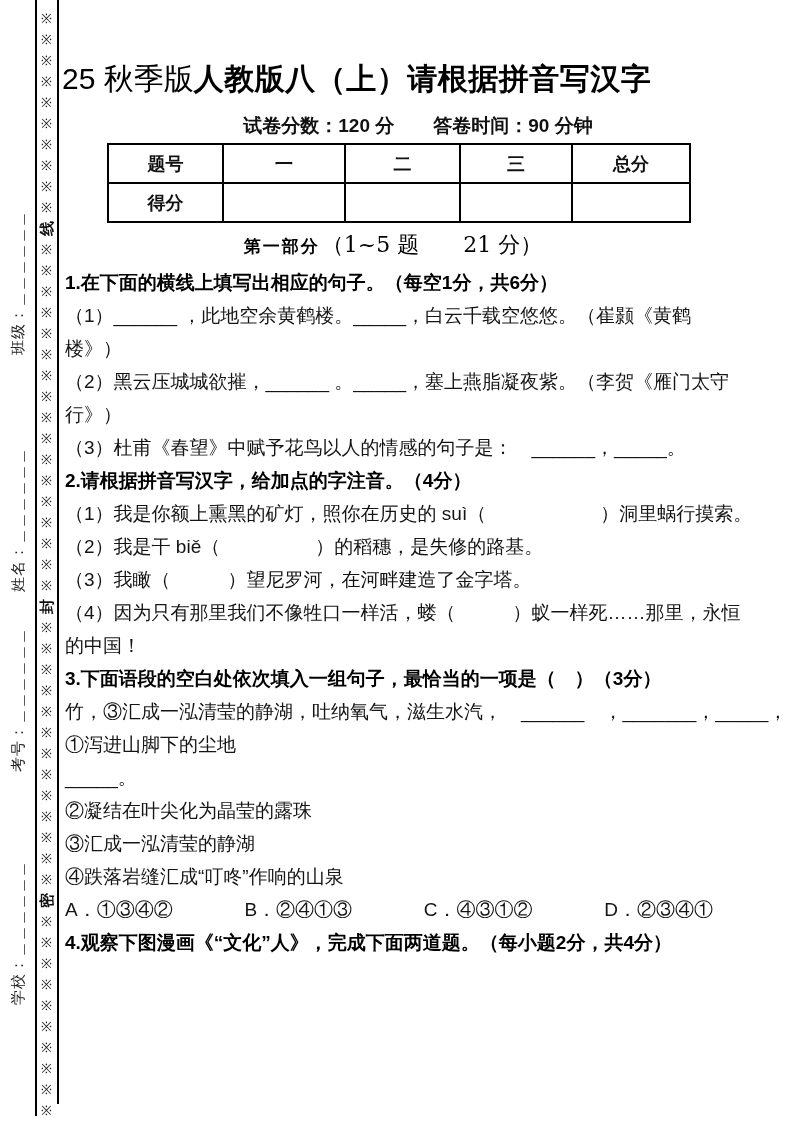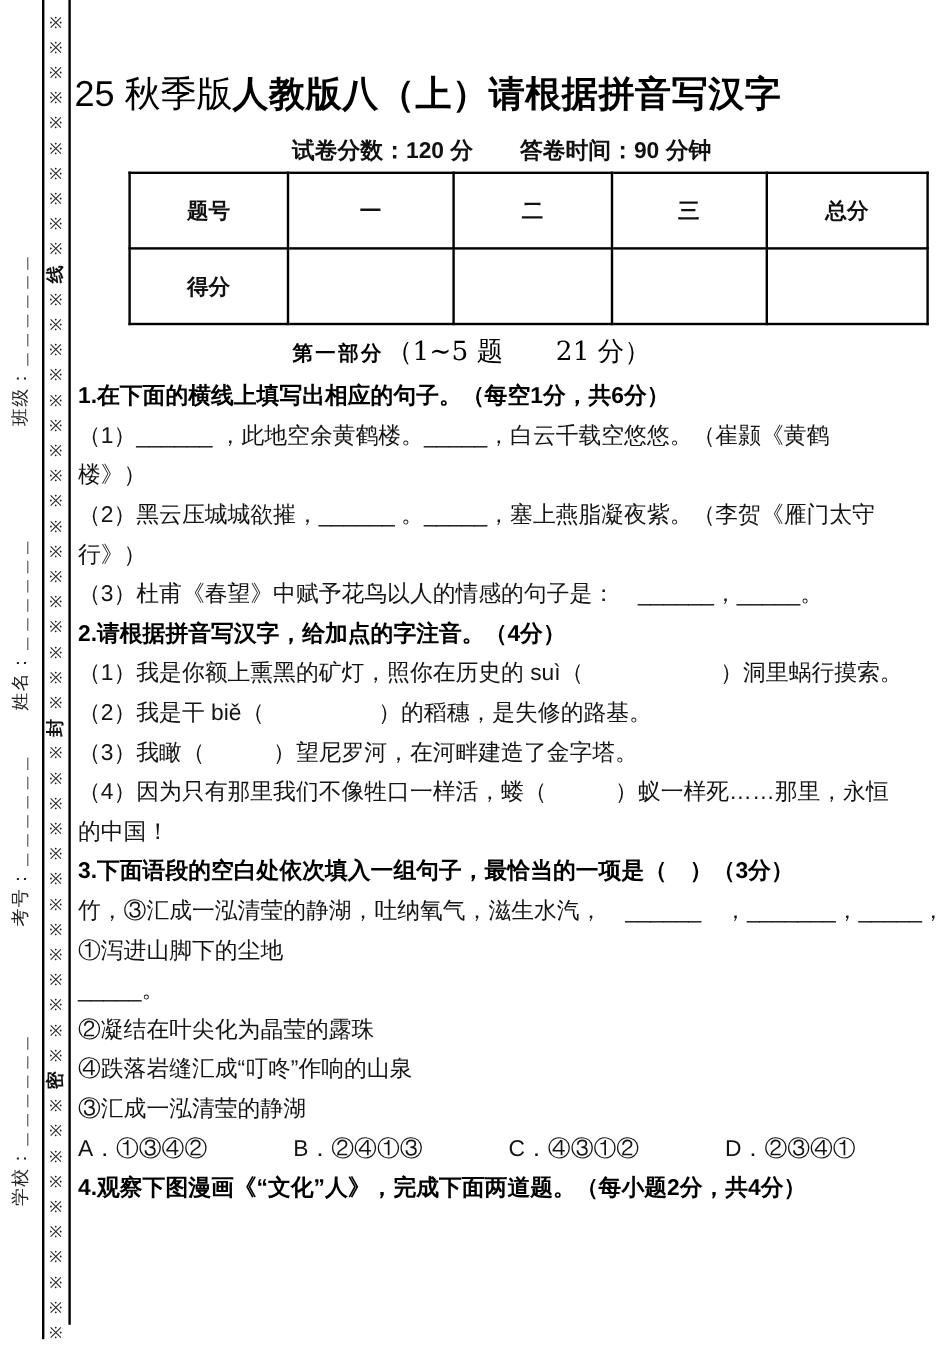--- a/index.html
+++ b/index.html
@@ -42,21 +42,21 @@
   .title .t-main{font-weight:900;letter-spacing:0.5px;}
   .info-row{
     margin-top:15px;display:flex;justify-content:center;gap:39px;
     font-size:19px;color:#111;font-weight:bold;
   }
   table.score-table{
     margin:4px 0 0 45px;border-collapse:collapse;table-layout:fixed;
   }
   table.score-table td{
     border:2px solid #000;height:37px;text-align:center;
-    font-size:18px;font-weight:bold;color:#111;padding:12px;
+    font-size:18px;font-weight:bold;color:#111;padding:0;
   }
   .section-heading{
     margin-top:7px;text-align:center;padding-right:50px;height:32px;
     white-space:nowrap;
   }
   .sec-title{
     font-family:"DejaVu Serif",serif;font-weight:bold;font-size:17px;
     color:#000;letter-spacing:2px;
   }
   .sec-sub{
@@ -187,22 +187,22 @@
       <div class="line">（1）我是你额上熏黑的矿灯，照你在历史的 suì（　　　　　　）洞里蜗行摸索。</div>
       <div class="line">（2）我是干 biě（　　　　　）的稻穗，是失修的路基。</div>
       <div class="line">（3）我瞰（　　　）望尼罗河，在河畔建造了金字塔。</div>
       <div class="line">（4）因为只有那里我们不像牲口一样活，蝼（　　　）蚁一样死……那里，永恒</div>
       <div class="line">的中国！</div>
       <div class="line stem">3.下面语段的空白处依次填入一组句子，最恰当的一项是（　）（3分）</div>
       <div class="line">竹，③汇成一泓清莹的静湖，吐纳氧气，滋生水汽，　______　，_______，_____，</div>
       <div class="line">①泻进山脚下的尘地</div>
       <div class="line">_____。</div>
       <div class="line">②凝结在叶尖化为晶莹的露珠</div>
+      <div class="line">③汇成一泓清莹的静湖</div>
       <div class="line">④跌落岩缝汇成“叮咚”作响的山泉</div>
-      <div class="line">③汇成一泓清莹的静湖</div>
       <div class="line options-row">
         <span>A．①③④②</span>
         <span>B．②④①③</span>
         <span>C．④③①②</span>
         <span>D．②③④①</span>
       </div>
       <div class="line stem">4.观察下图漫画《“文化”人》，完成下面两道题。（每小题2分，共4分）</div>
     </div>
 
   </div>

